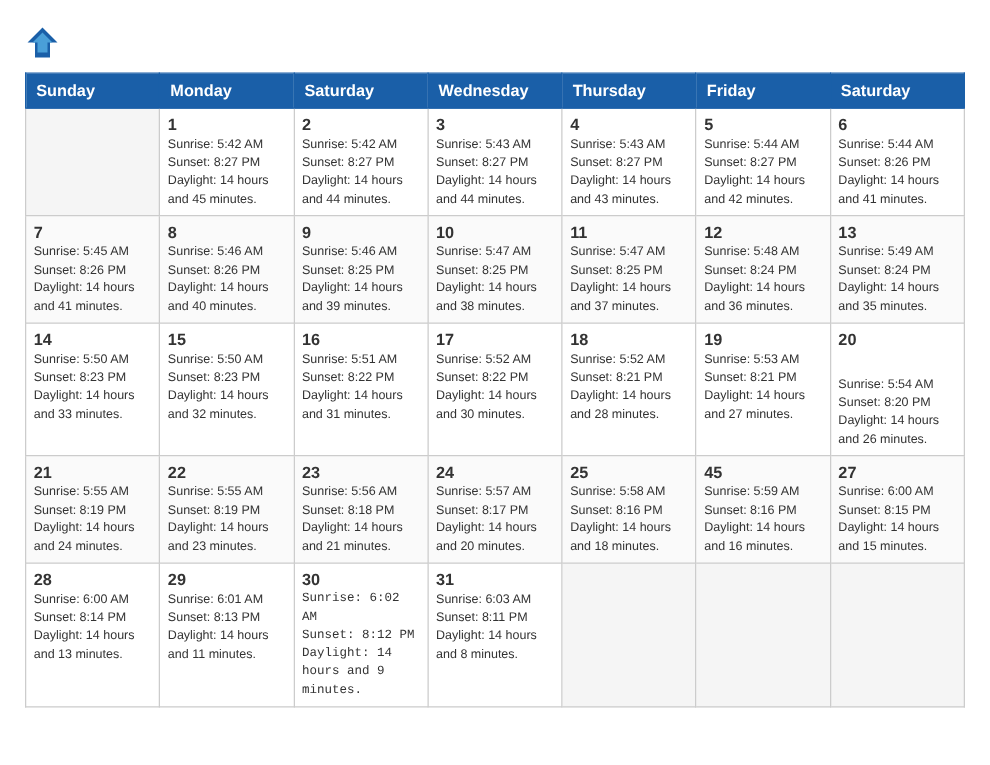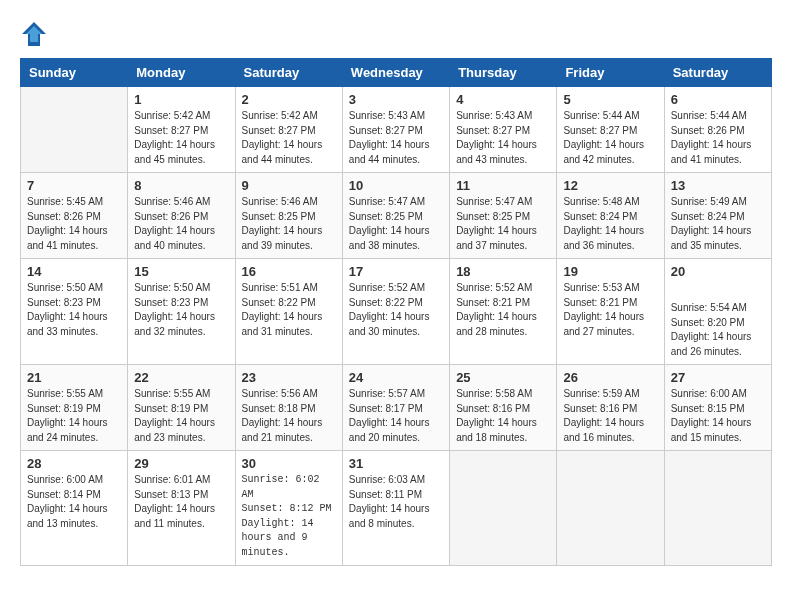--- a/index.html
+++ b/index.html
@@ -277,21 +277,21 @@
 Sunset: 8:17 PM
 Daylight: 14 hours and 20 minutes.</div>
           </td>
           <td>
             <div class="day-number">25</div>
             <div class="day-info" style="white-space: pre-line;">Sunrise: 5:58 AM
 Sunset: 8:16 PM
 Daylight: 14 hours and 18 minutes.</div>
           </td>
           <td>
-            <div class="day-number">26</div>
+            <div class="day-number">45</div>
             <div class="day-info" style="white-space: pre-line;">Sunrise: 5:59 AM
 Sunset: 8:16 PM
 Daylight: 14 hours and 16 minutes.</div>
           </td>
           <td>
             <div class="day-number">27</div>
             <div class="day-info" style="white-space: pre-line;">Sunrise: 6:00 AM
 Sunset: 8:15 PM
 Daylight: 14 hours and 15 minutes.</div>
           </td>

